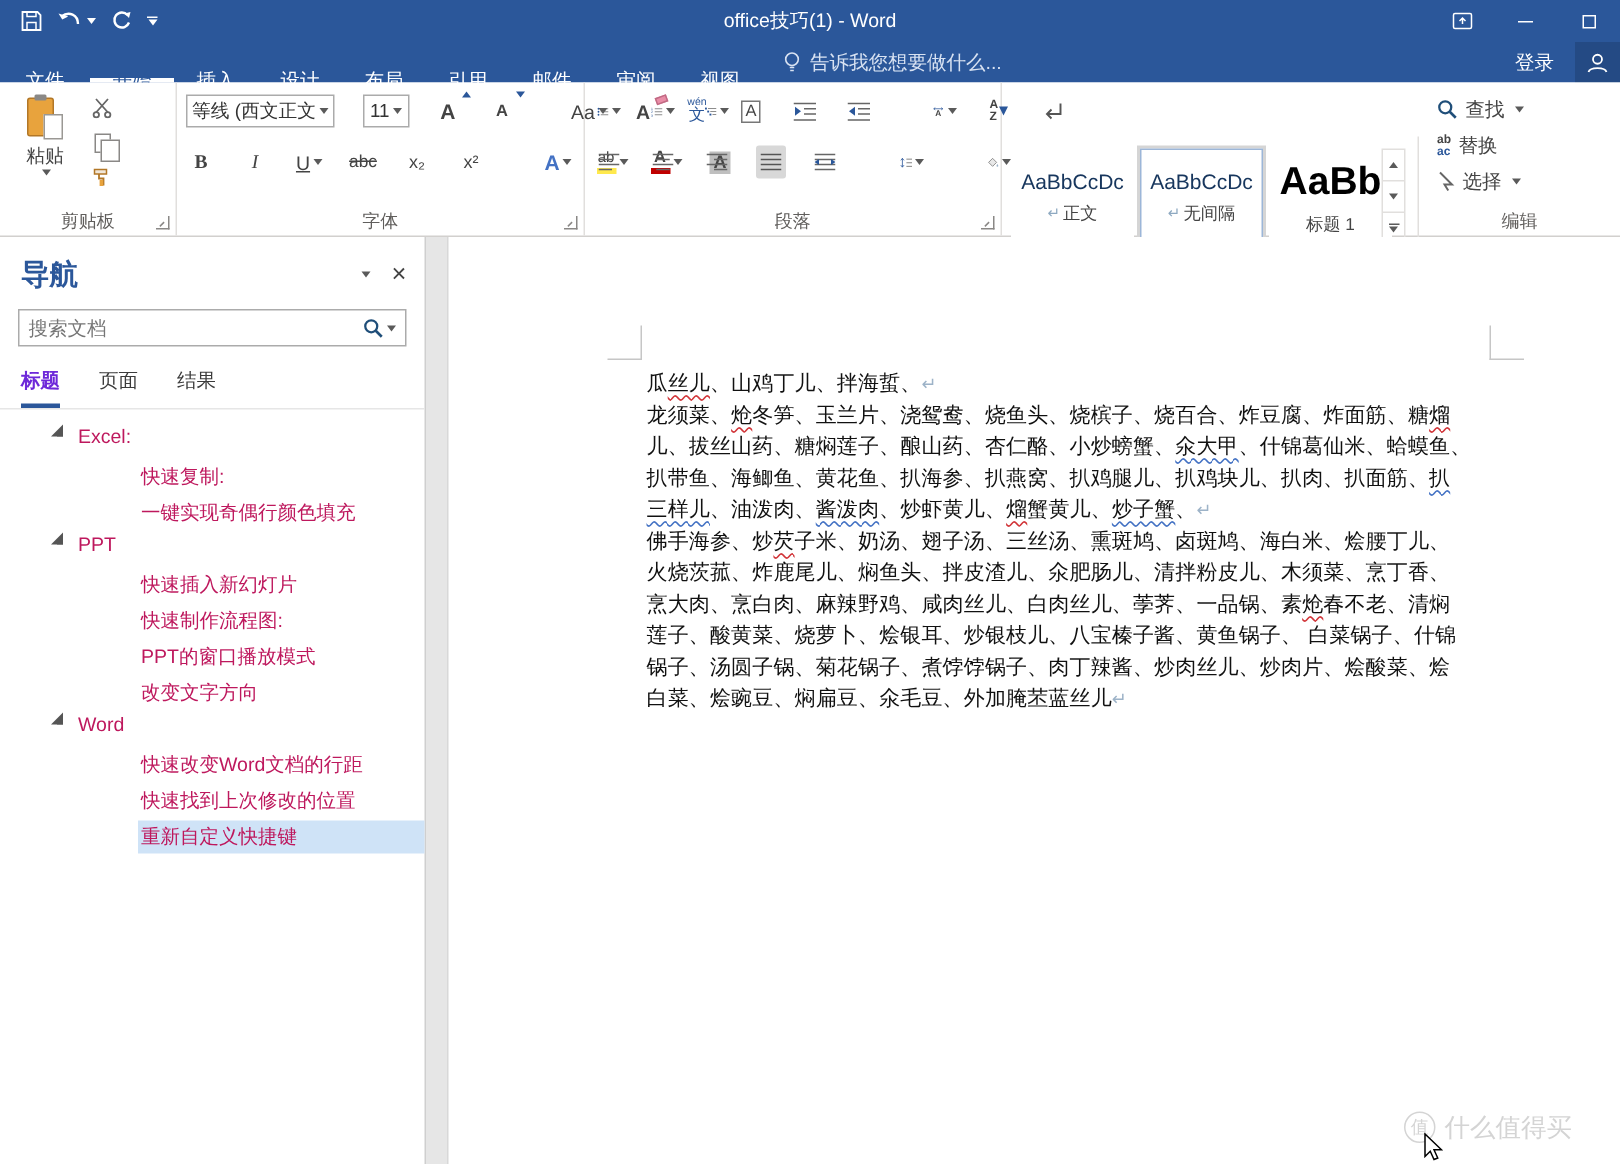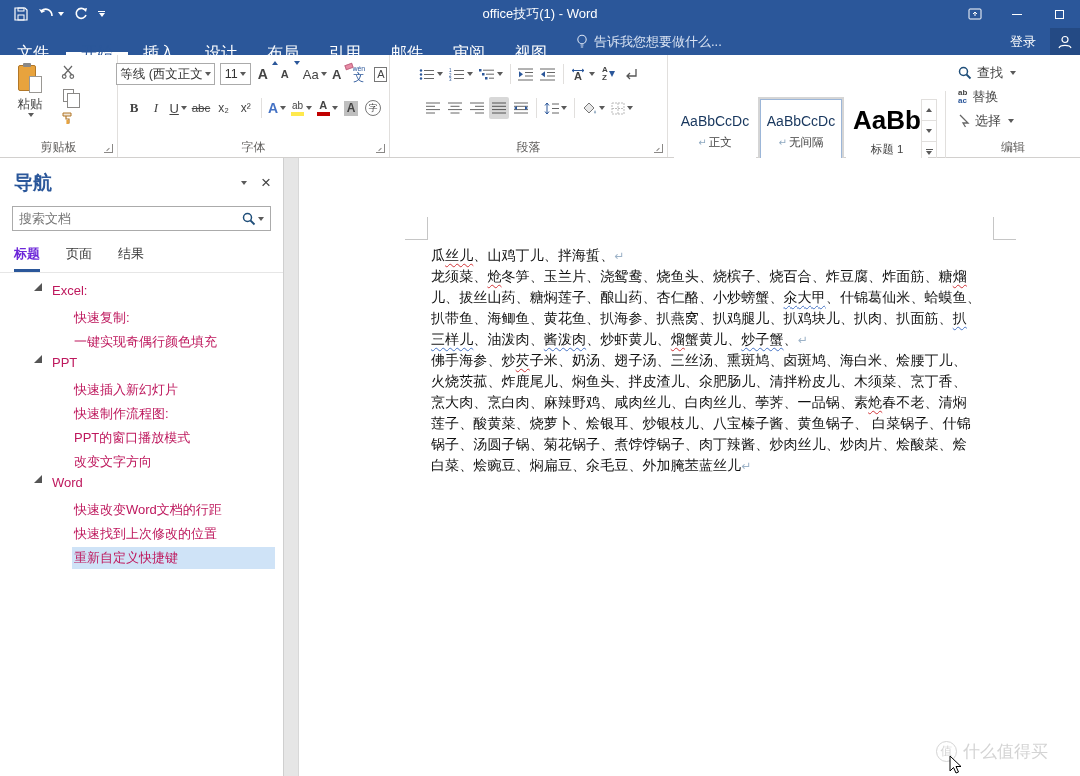--- a/index.html
+++ b/index.html
@@ -12,35 +12,35 @@
   .qat { display:flex; align-items:center; gap:10px; padding-left:14px; color:#fff; }
   .qat .qbtn { display:flex; align-items:center; gap:2px; cursor:default; }
   .title-text { position:absolute; left:0; right:0; top:0; height:28px; display:flex; align-items:center; justify-content:center; color:#fff; font-size:13px; pointer-events:none; }
   .win-controls { position:absolute; right:0; top:0; height:28px; display:flex; align-items:center; }
   .win-controls .wbtn { width:42px; height:28px; display:flex; align-items:center; justify-content:center; color:#fff; }
   .minimize-bar { width:10px; height:1px; background:#fff; }
   .maximize-box { width:9px; height:9px; border:1px solid #fff; }
 
   
   .tabrow { position:absolute; left:0; top:28px; width:1080px; height:27px; background:#2b579a; display:flex; align-items:stretch; }
-  .tab { padding:0 15px; display:flex; align-items:center; color:#fff; font-size:16px;margin-top:24px; }
+  .tab { padding:0 15px; display:flex; align-items:center; color:#fff; font-size:13px;margin-top:24px; }
   .tab.file { padding:0 17px; }
   .tab.active { background:#fff; color:#2b579a; }
   .tellme { display:flex; align-items:center; gap:6px; color:#d8e2f2; padding-left:14px; font-size:13px; }
   .tabrow-right { margin-left:auto; display:flex; align-items:center; }
   .signin { color:#fff; padding:0 14px; }
   .account { width:30px; height:27px; background:rgba(0,0,0,.14); display:flex; align-items:center; justify-content:center; }
 
   
   .ribbon { position:absolute; left:0; top:55px; width:1080px; height:103px; background:#fff; border-bottom:1px solid #d2d0ce; display:flex; }
   .rgroup { position:relative; height:100%; border-right:1px solid #e1dfdd; padding-top:6px; }
   .rgroup-footer { position:absolute; left:0; right:0; bottom:2px; height:16px; display:flex; align-items:center; justify-content:center; color:#605e5c; font-size:12px; }
   .launcher { position:absolute; right:4px; bottom:4px; width:9px; height:9px; border-right:1px solid #8a8886; border-bottom:1px solid #8a8886; }
   .launcher::after { content:""; position:absolute; right:2px; bottom:2px; width:4px; height:1px; background:#8a8886; transform:rotate(-45deg); }
-  .rrow { display:flex; align-items:center; gap:2px; padding:0 6px; height:26px;justify-content:center; }
+  .rrow { display:flex; align-items:center; gap:16px; padding:0 6px; height:26px; }
   .rbtn { min-width:20px; height:22px; padding:0 2px; display:flex; align-items:center; justify-content:center; border-radius:2px; color:#444; font-size:13px; }
   .rbtn.sel { background:#d8d8d8; }
   .caret { width:0; height:0; border-left:3px solid transparent; border-right:3px solid transparent; border-top:4px solid #5a5a5a; margin-left:2px; }
   .caret.w { border-top-color:#fff; }
   .vsep { width:1px; height:20px; background:#e1dfdd; margin:0 3px; }
 
   
   .g-clipboard { width:118px; }
   .paste-big { position:absolute; left:8px; top:8px; width:44px; height:72px; display:flex; flex-direction:column; align-items:center; justify-content:flex-start; border-radius:2px; }
   .clip-icon { position:relative; width:24px; height:28px; margin-top:2px; }
@@ -117,21 +117,21 @@
   .nav-close { color:#444; font-size:17px; margin-left:14px; }
   .nav-search { margin:2px 12px 0 12px; height:25px; border:1px solid #ababab; background:#fff; display:flex; align-items:center; padding:0 6px; }
   .nav-search input { flex:1; border:none; outline:none; font-size:13px; color:#333; font-family:inherit; }
   .nav-search input::placeholder { color:#767676; }
   .nav-tabs { display:flex; gap:26px; padding:14px 0 0 14px; border-bottom:1px solid #e6e6e6; }
   .nav-tab { padding-bottom:6px; font-size:13px; color:#3b3b3b; border-bottom:3px solid transparent; }
   .nav-tab.active { color:#6d28d9; font-weight:bold; border-bottom-color:#2b579a; }
   .nav-tree { padding-top:10px; }
   .tree-row { height:24px; display:flex; align-items:flex-start; font-size:13px; color:#be185d; }
   .tree-row .tri { width:0; height:0; border:4px solid transparent; border-bottom-color:#555; border-right-color:#555; margin-left:34px; margin-right:10px; }
-  .tree-child { padding-left:74px; }
+  .tree-child { padding-left:94px; }
   .tree-child .lbl { display:block; line-height:22px; padding:0 4px 0 0; }
   .tree-child.selected .lbl { background:#cfe3f7; margin-left:-2px; padding-left:2px; width:203px; }
 
   
   .canvas { position:absolute; left:284px; top:0; width:796px; height:618px; background:#e6e6e6; }
   .page { position:absolute; left:14px; top:0; width:782px; height:618px; background:#fff; border-left:1px solid #d8d8d8; }
   .crop { position:absolute; width:23px; height:23px; }
   .crop.tl { left:106px; top:59px; border-right:1px solid #c6c6c6; border-bottom:1px solid #c6c6c6; }
   .crop.tr { left:694px; top:59px; border-left:1px solid #c6c6c6; border-bottom:1px solid #c6c6c6; }
   .doc-text { position:absolute; left:132px; top:87px; width:570px; font-size:14px; line-height:21px; color:#111; letter-spacing:.1px; white-space:pre; }

